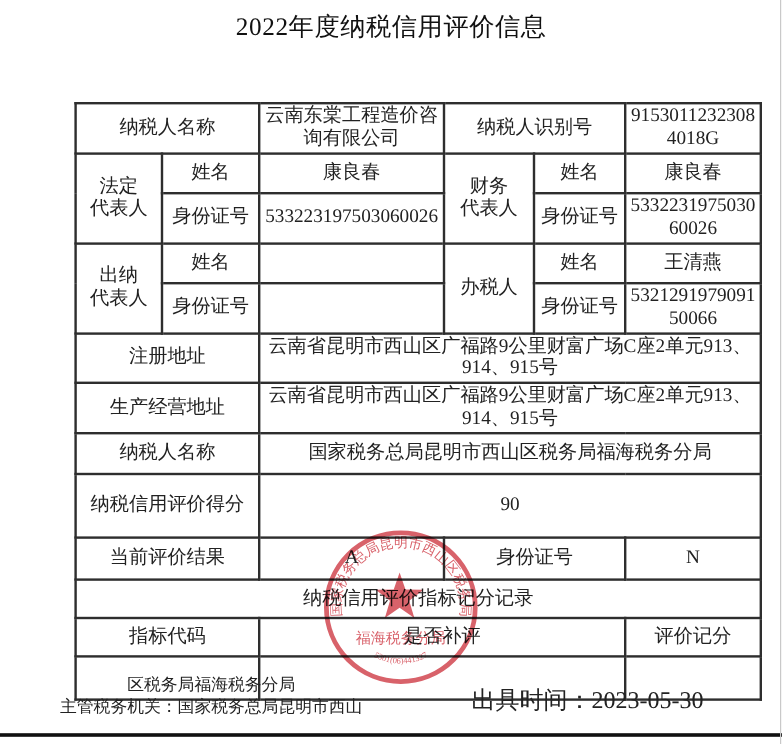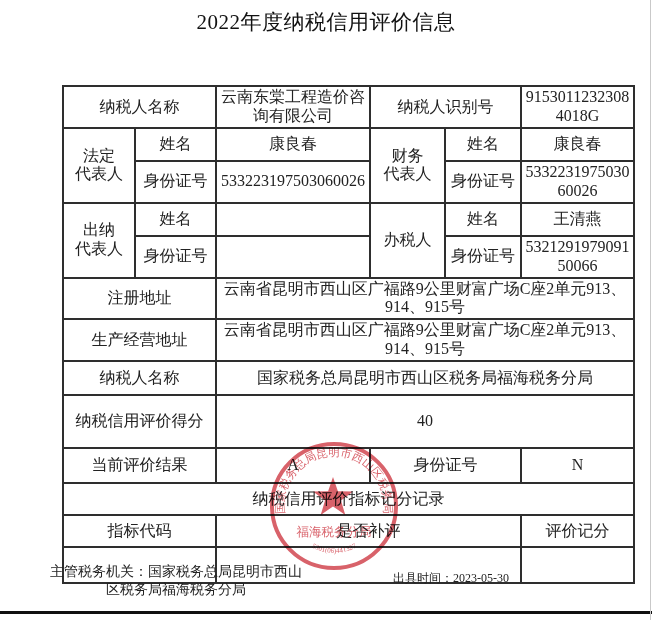--- a/index.html
+++ b/index.html
@@ -25,21 +25,21 @@
   td.num{font-size:15px;}
   tr.r1{height:42px}tr.r2{height:33px}tr.r3{height:39px}tr.r4{height:33px}
   tr.r5{height:36px}tr.r6{height:36px}tr.r7{height:40px}tr.r8{height:34px}
   tr.r9{height:53px}tr.r10{height:35px}tr.r11{height:32px}tr.r12{height:32px}
   tr.r13{height:36px}
   .footer-left{
     position:absolute;left:40px;top:563px;width:272px;text-align:center;
     font-size:14px;line-height:1.25;color:#222;
   }
   .footer-right{
-    position:absolute;left:393px;top:570px;font-size:12px;color:#222;
+    position:absolute;left:393px;top:570px;font-size:20px;color:#222;
   }
   .bottom-rule{
     position:absolute;left:0;top:611px;width:652px;height:3px;background:#101010;
   }
   .edge-line{
     position:absolute;top:0;bottom:0;right:1px;width:1px;background:#c9c9c9;
   }
   .stamp{
     position:absolute;left:252px;top:424px;width:164px;height:164px;
     opacity:.8;mix-blend-mode:multiply;pointer-events:none;
@@ -104,21 +104,21 @@
     <tr class="r7">
       <td colspan="2">生产经营地址</td>
       <td colspan="4">云南省昆明市西山区广福路9公里财富广场C座2单元913、914、915号</td>
     </tr>
     <tr class="r8">
       <td colspan="2">纳税人名称</td>
       <td colspan="4">国家税务总局昆明市西山区税务局福海税务分局</td>
     </tr>
     <tr class="r9">
       <td colspan="2">纳税信用评价得分</td>
-      <td colspan="4">40</td>
+      <td colspan="4">90</td>
     </tr>
     <tr class="r10">
       <td colspan="2">当前评价结果</td>
       <td>A</td>
       <td colspan="2">身份证号</td>
       <td>N</td>
     </tr>
     <tr class="r11">
       <td colspan="6">纳税信用评价指标记分记录</td>
     </tr>
@@ -143,22 +143,22 @@
     <textPath href="#arcTop" startOffset="50%">国家税务总局昆明市西山区税务局</textPath>
   </text>
   <polygon points="81,53 85.9,67.2 101,67.5 89,76.6 93.3,91 81,82.4 68.7,91 73,76.6 61,67.5 76.1,67.2" fill="#cf3a45"></polygon>
   <text x="82" y="112" font-size="12.5" text-anchor="middle" fill="#cf3a45">福海税务分局</text>
   <text font-size="7" text-anchor="middle" fill="#cf3a45">
     <textPath href="#arcBot" startOffset="50%">5301(06)441327</textPath>
   </text>
 </svg>
 
 <div class="footer-left">
+  <div>区税务局福海税务分局</div>
   <div>主管税务机关：国家税务总局昆明市西山</div>
-  <div>区税务局福海税务分局</div>
 </div>
 
 <div class="footer-right">
   <span>出具时间：</span><span>2023-05-30</span>
 </div>
 
 <div class="bottom-rule"></div>
 <div class="edge-line"></div>
 
 </body></html>

